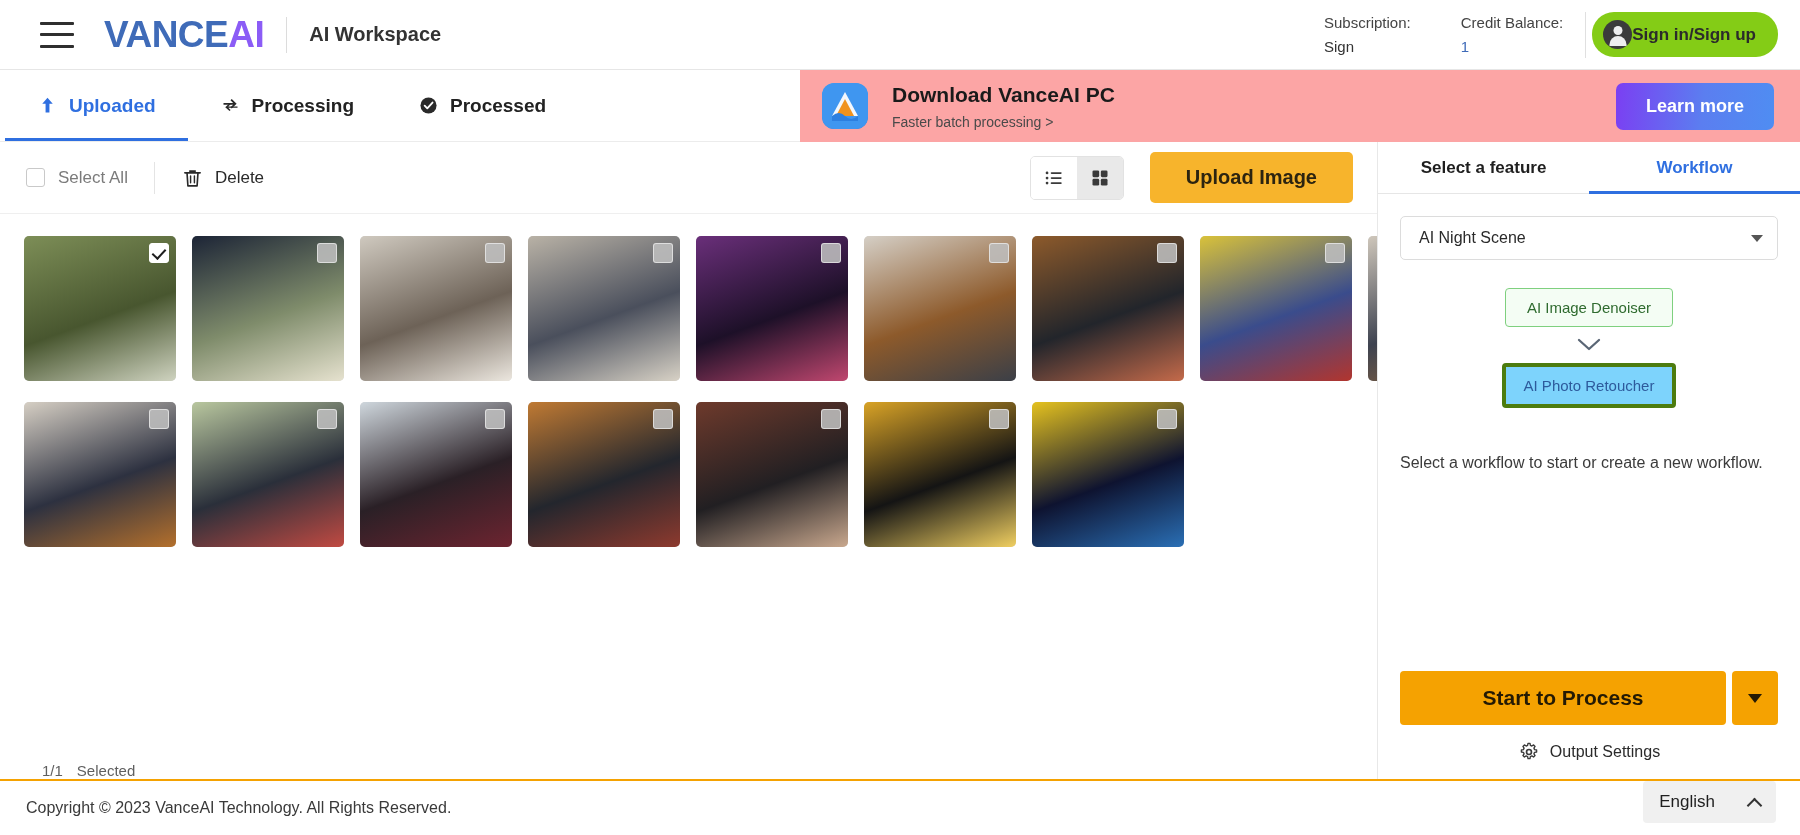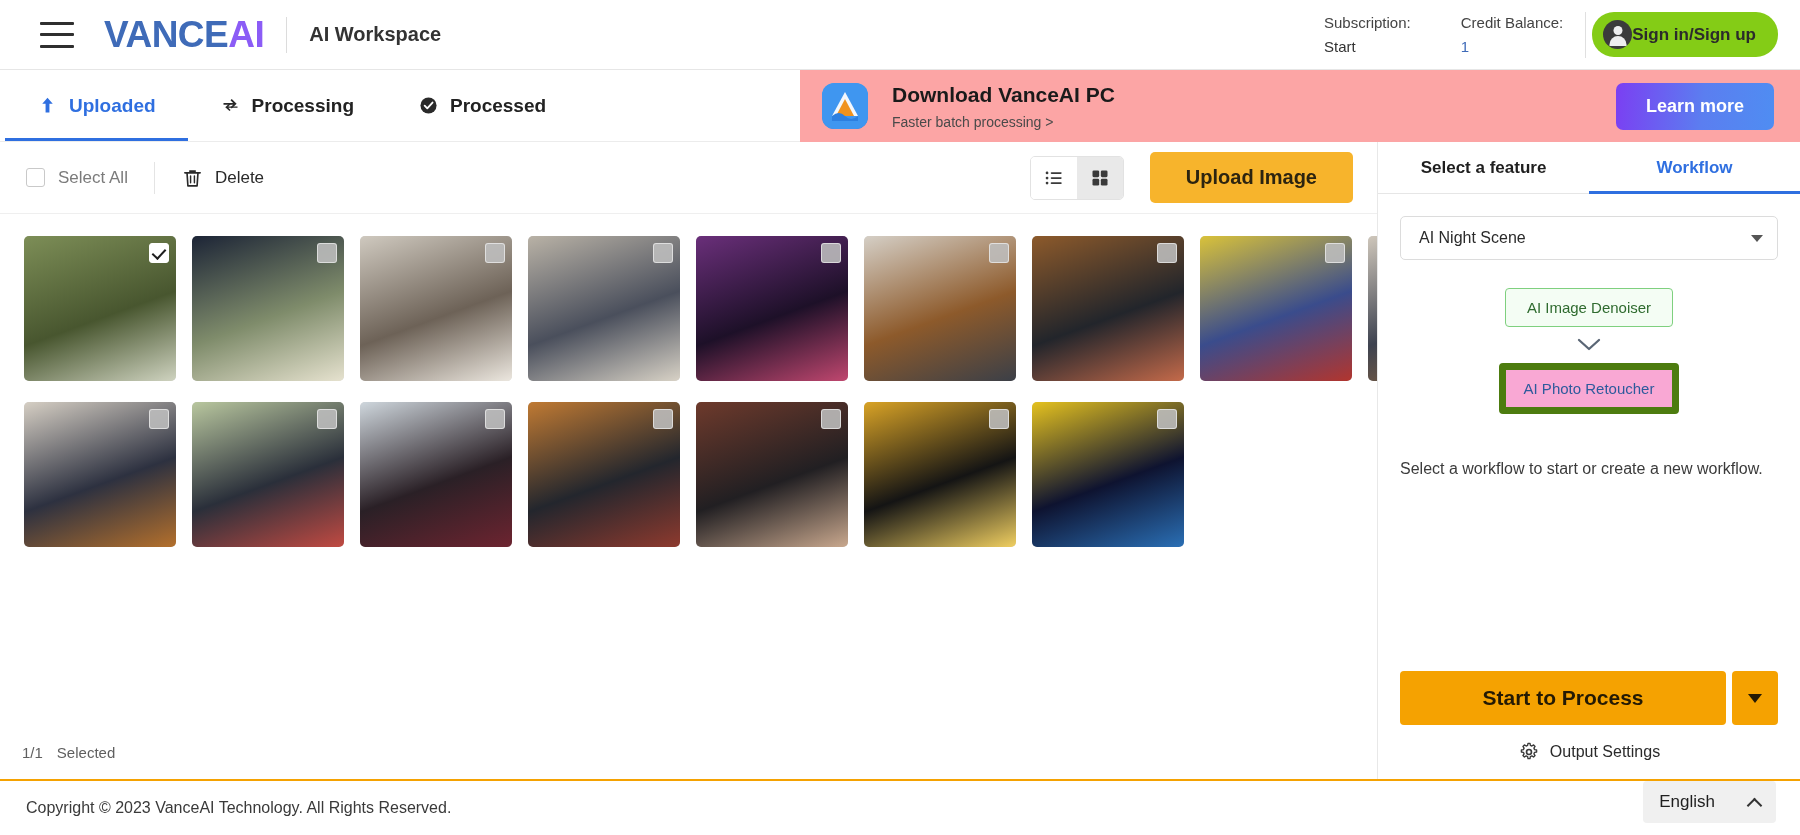--- a/index.html
+++ b/index.html
@@ -178,21 +178,21 @@
   }
   .thumb-cb.checked::after {
     content: ""; display: block;
     width: 6px; height: 11px; margin-top: -2px;
     border: solid #1e1e1e; border-width: 0 2.6px 2.6px 0;
     transform: rotate(43deg);
   }
 
   .statusbar {
     height: 54px; flex: 0 0 54px;
-    display: flex; align-items: center; padding-left: 22px;
+    display: flex; align-items: flex-end; padding-left: 42px;
     font-size: 15px; color: #5f5f5f; gap: 14px;
   }
 
   
   .right {
     flex: 1; display: flex; flex-direction: column;
     background: #fff; min-height: 0;
   }
   .panel-tabs { display: flex; height: 52px; flex: 0 0 52px; border-bottom: 1px solid #e6e6e6; }
   .ptab {
@@ -215,21 +215,21 @@
   .caret-dn {
     width: 0; height: 0; border-left: 6px solid transparent;
     border-right: 6px solid transparent; border-top: 7px solid #555;
   }
   .flowcol { margin-top: 28px; display: flex; flex-direction: column; align-items: center; }
   .node {
     padding: 10px 18px; border-radius: 4px; font-size: 15px;
     text-align: center; min-width: 168px;
   }
   .node.green { border: 1px solid #7fd07f; background: #f4fdf4; color: #2f6b2f; }
-  .node.blue  { border: 7px solid #4d7c0f; background: #f9a8d4; color: #2d5a9c; }
+  .node.blue  { border: 4px solid #4d7c0f; background: #7dd3fc; color: #2d5a9c; }
   .flow-arrow { margin: 9px 0; }
   .wf-hint {
     margin-top: 42px; font-size: 16px; color: #3b3b3b; line-height: 1.6;
   }
   .panel-foot { flex: 0 0 auto; padding: 0 22px 16px 22px; }
   .process-row { display: flex; gap: 6px; }
   .process-btn {
     flex: 1; background: #f5a201; color: #241a04;
     font-size: 21px; font-weight: bold; border: none; border-radius: 4px;
     padding: 15px 0; cursor: pointer;
@@ -286,21 +286,21 @@
         <span class="a">AI</span>
     </div>
     <div class="logo-sep"></div>
     <div class="workspace-title">AI Workspace</div>
 
     <div class="header-spacer"></div>
 
     <div class="meta-group">
       <div class="meta-block">
         <div>Subscription:</div>
-        <div class="mval">Start</div>
+        <div class="mval">Sign</div>
       </div>
       <div style="width:22px"></div>
       <div class="meta-block">
         <div>Credit Balance:</div>
         <div class="mval credit">1</div>
       </div>
     </div>
     <div class="meta-sep"></div>
     <div class="signin">
       <div class="avatar-ic"></div>

